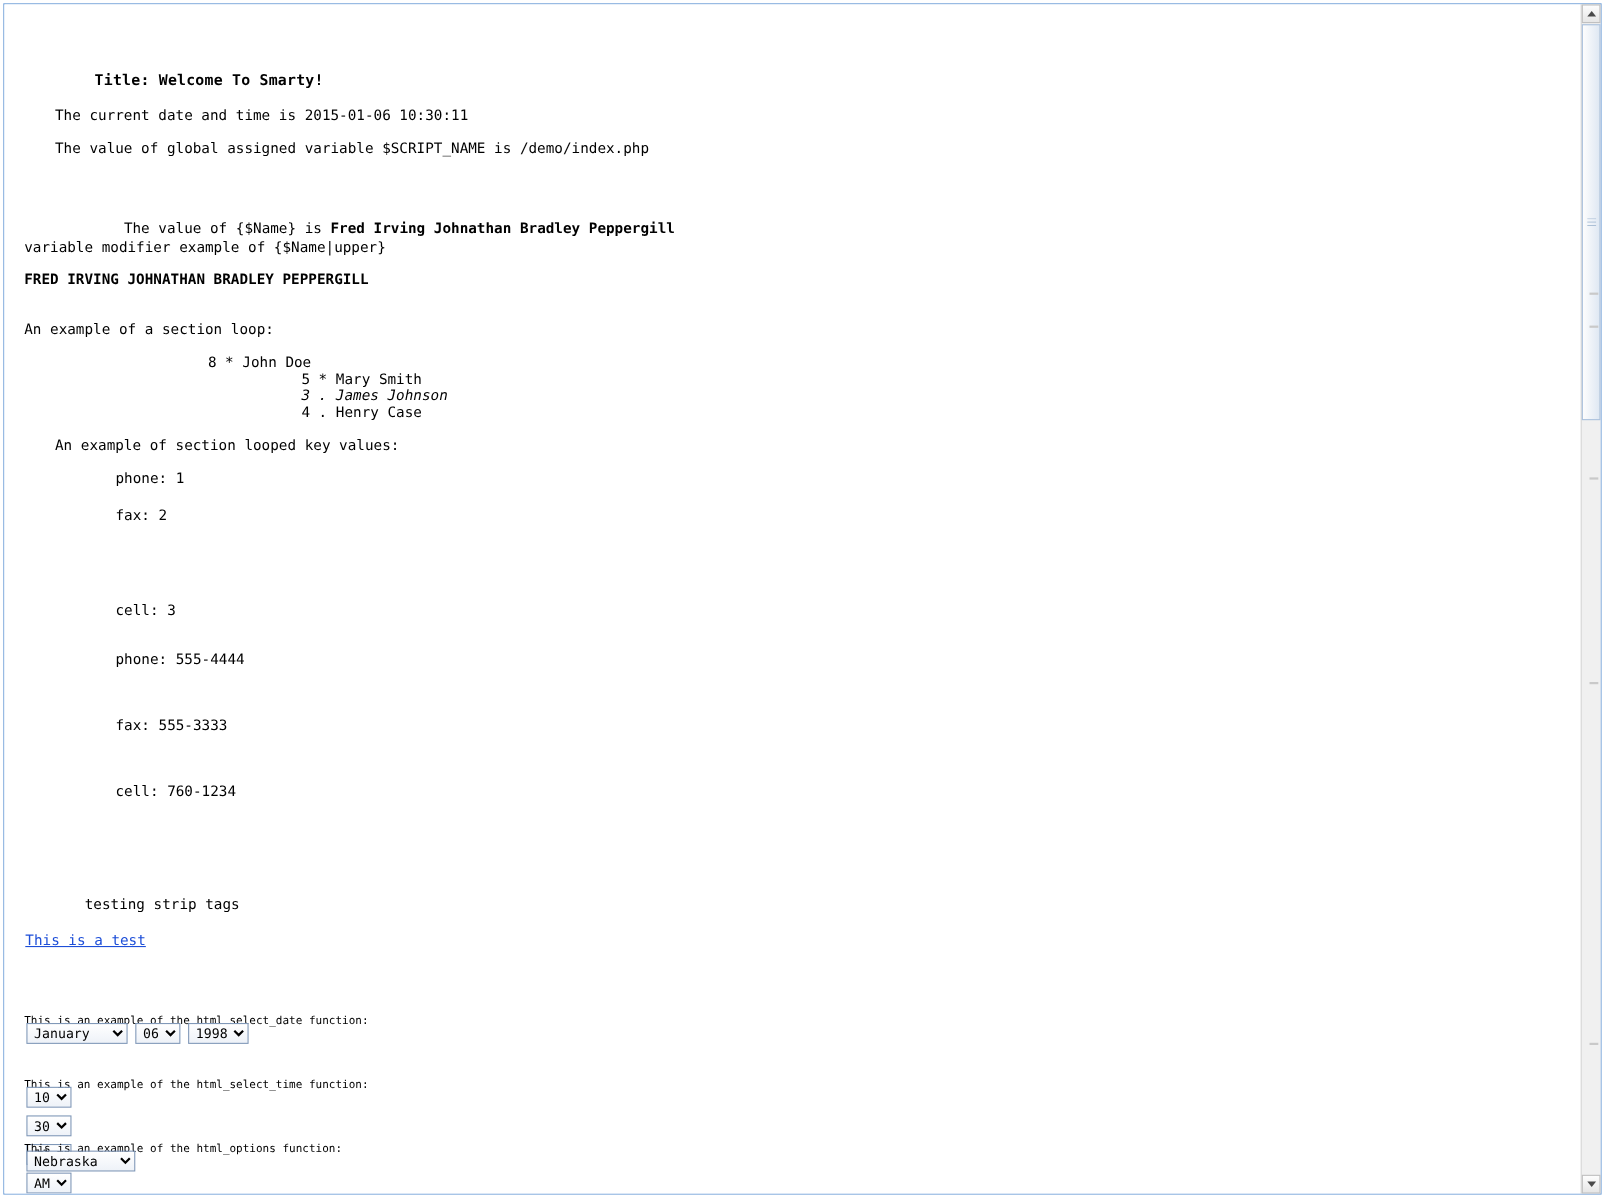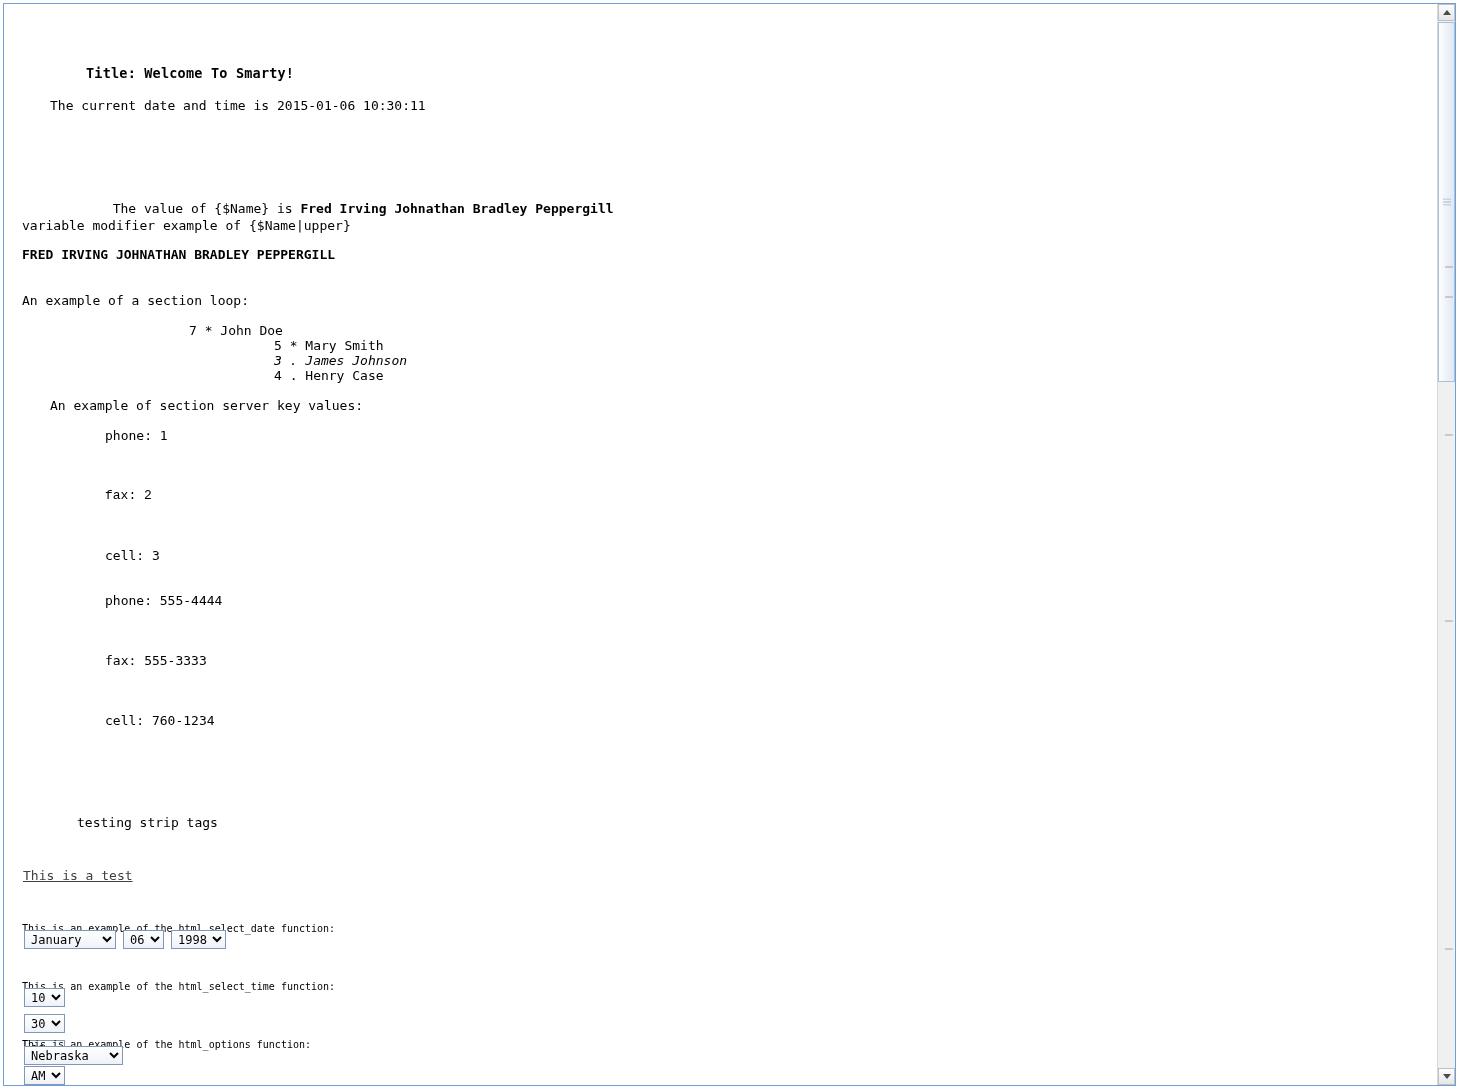--- a/index.html
+++ b/index.html
@@ -105,25 +105,24 @@
     font-size: 13px;
     color: #000000;
     line-height: 1;
   }
   .abs { position: absolute; white-space: pre; }
 
   .bold { font-weight: bold; }
   .title-line { font-weight: bold; font-size: 13.5px; letter-spacing: 0.2px; }
 
   .testlink {
-    color: #404040;
+    color: #1d4ed8;
     text-decoration: underline;
     font-family: "DejaVu Sans Mono", monospace;
     font-size: 13px;
-    margin-top: 20px;
   }
 
   .sel-row {
     position: absolute;
     display: flex;
     align-items: center;
     gap: 7px;
     justify-content: space-between;
   }
   select {
@@ -147,41 +146,42 @@
 
 <div class="page">
   <div class="frame">
 
     <div class="content doc">
 
       <div class="abs title-line" style="left:82px; top:63px;">Title: Welcome To Smarty!</div>
 
       <div class="abs" style="left:46px; top:95px;">The current date and time is 2015-01-06 10:30:11</div>
 
+      <div class="abs" style="left:46px; top:125px;">The value of global assigned variable $SCRIPT_NAME is /demo/index.php</div>
 
 
       <div class="abs" style="left:46px; top:185px;">
         <span>The value of {$Name} is </span><span class="bold">Fred Irving Johnathan Bradley Peppergill</span>
       </div>
 
       <div class="abs" style="left:18px; top:215px;">variable modifier example of {$Name|upper}</div>
 
       <div class="abs bold" style="left:18px; top:244px;">FRED IRVING JOHNATHAN BRADLEY PEPPERGILL</div>
 
       <div class="abs" style="left:18px; top:290px;">An example of a section loop:</div>
 
-      <div class="abs" style="left:185px; top:320px;">7 * John Doe</div>
+      <div class="abs" style="left:185px; top:320px;">8 * John Doe</div>
       <div class="abs" style="left:270px; top:335px;">5 * Mary Smith</div>
       <div class="abs" style="left:270px; top:350px;font-style:italic;">3 . James Johnson</div>
       <div class="abs" style="left:270px; top:365px;">4 . Henry Case</div>
 
-      <div class="abs" style="left:46px; top:395px;">An example of section server key values:</div>
+      <div class="abs" style="left:46px; top:395px;">An example of section looped key values:</div>
 
       <div class="abs" style="left:101px; top:425px;">phone: 1</div>
-      <div class="abs" style="left:101px; top:485px;font-family:Liberation Mono, monospace;">fax: 2</div>
+      <div class="abs" style="left:101px; top:459px;">fax: 2</div>
       <div class="abs" style="left:101px; top:545px;">cell: 3</div>
       <div class="abs" style="left:101px; top:590px;">phone: 555-4444</div>
       <div class="abs" style="left:101px; top:650px;">fax: 555-3333</div>
       <div class="abs" style="left:101px; top:710px;">cell: 760-1234</div>
 
       <div class="abs" style="left:73px; top:812px;">testing strip tags</div>
 
       <a class="abs testlink" href="#" style="left:19px; top:845px;">This is a test</a>
 
       <div class="abs label-line" style="left:18px; top:908px;">This is an example of the html_select_date function:</div>

